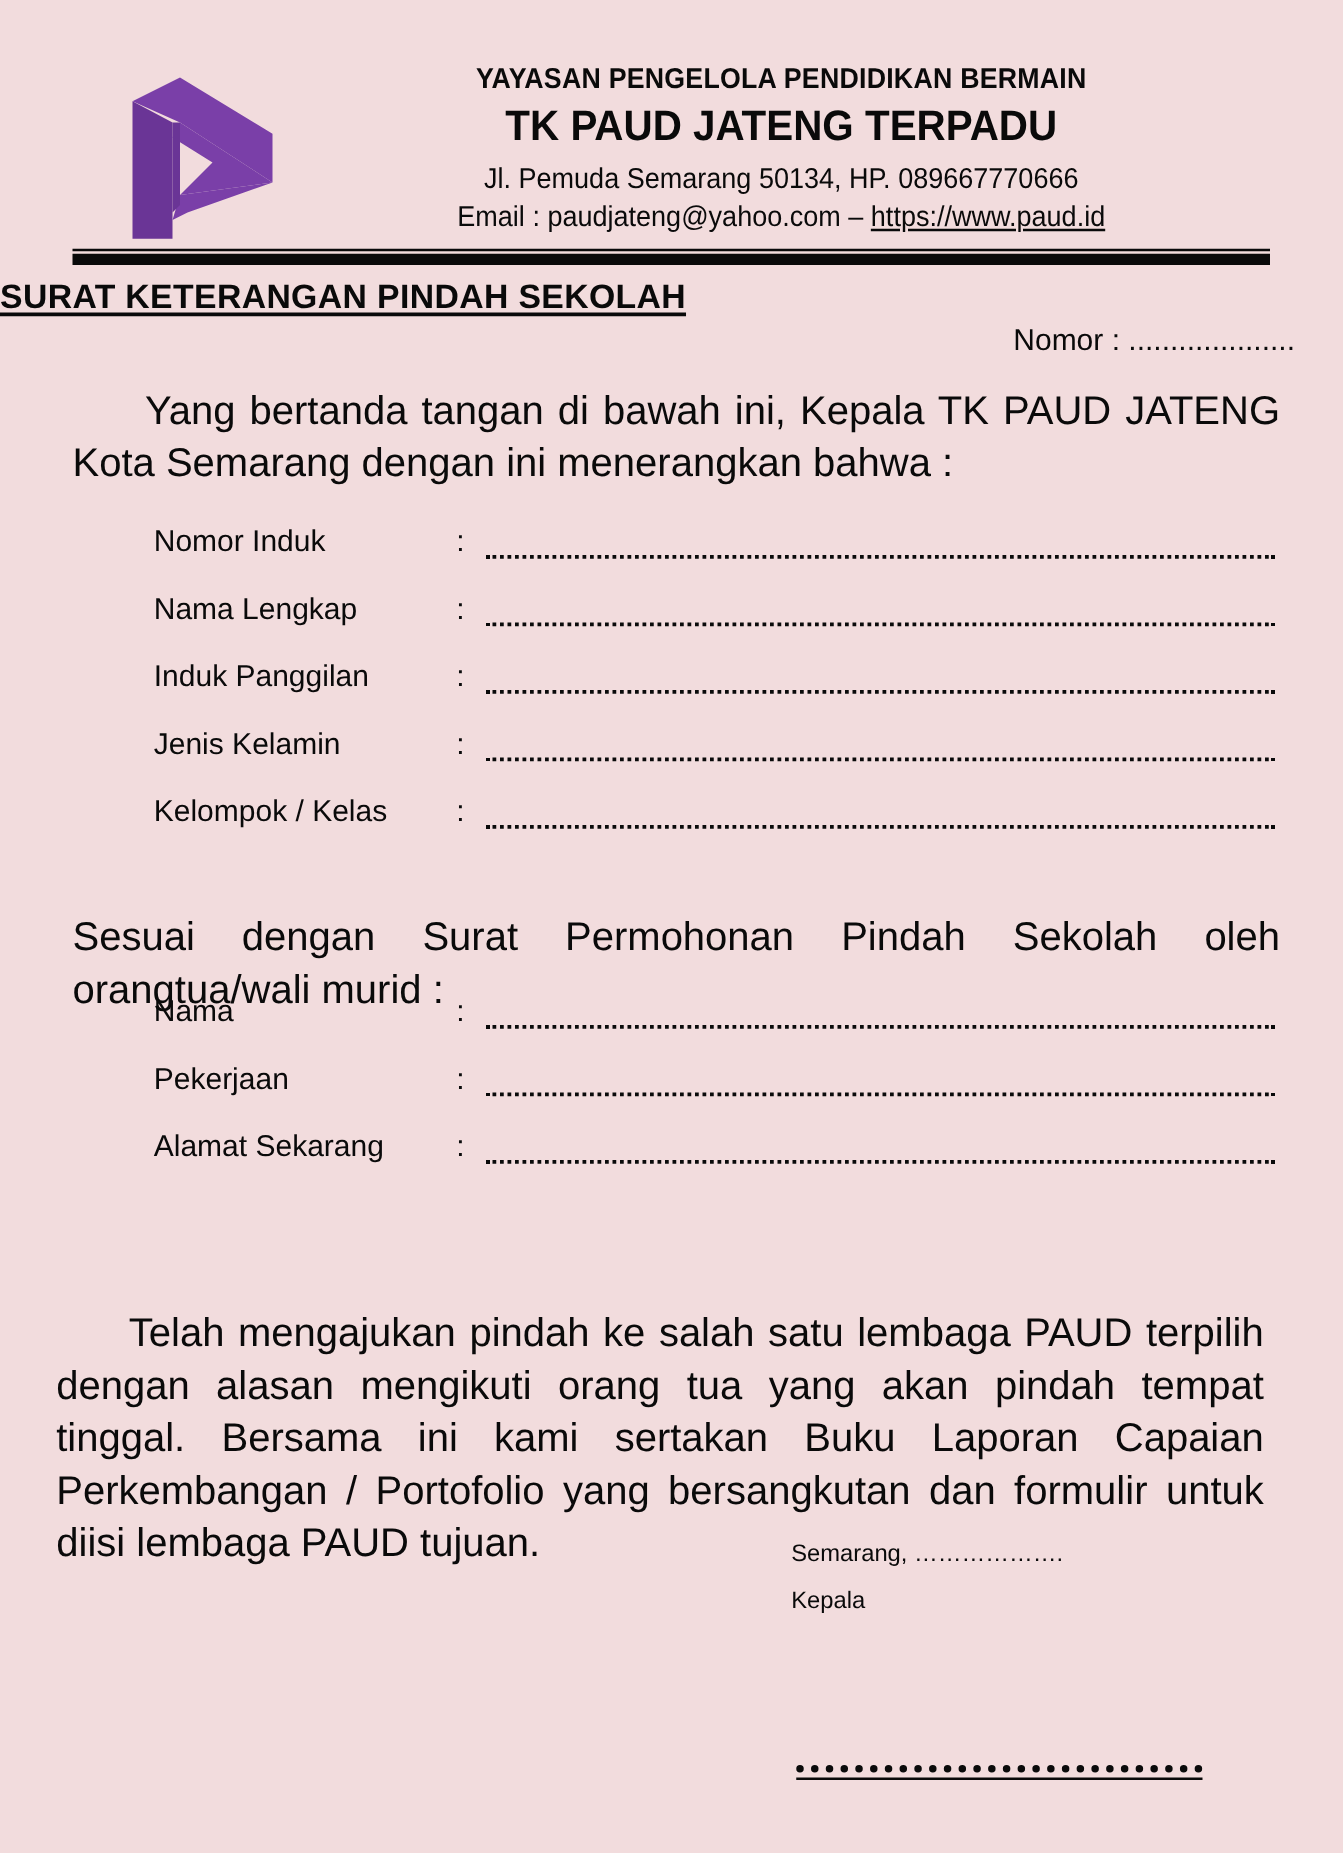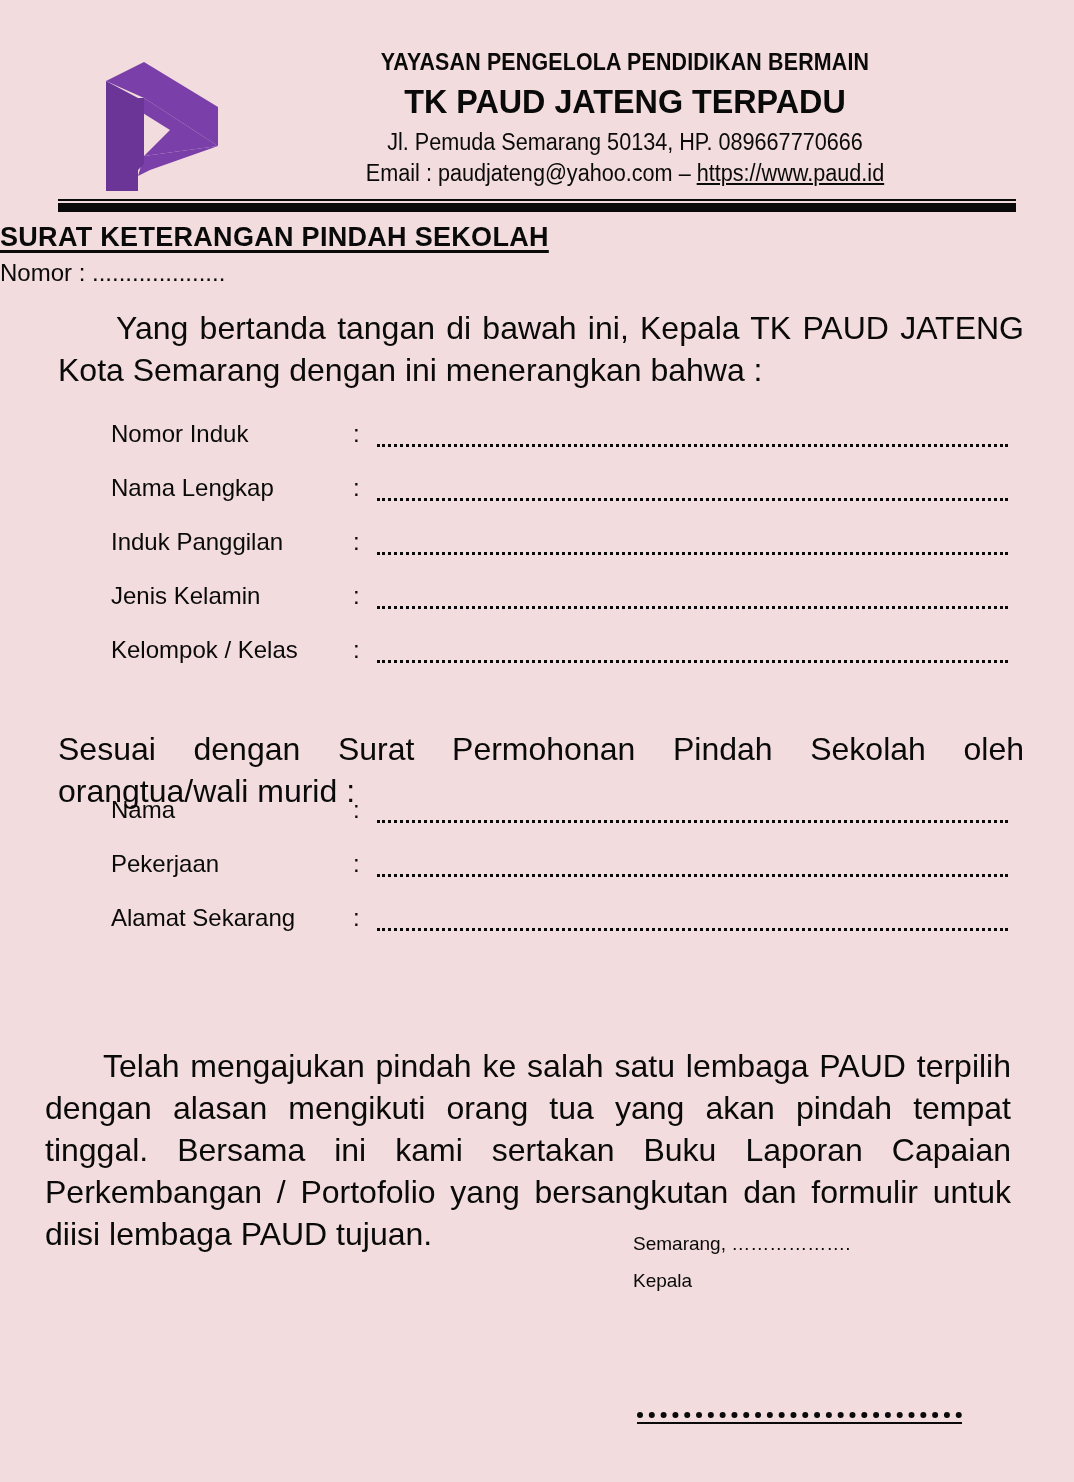--- a/index.html
+++ b/index.html
@@ -119,21 +119,21 @@
   .doc-title span {
     text-decoration: underline;
     text-underline-offset: 4px;
     text-decoration-thickness: 3px;
   }
   .doc-number {
     position: absolute;
     left: 0;
     top: 259px;
     width: 1036px;
-    text-align: left;
+    text-align: right;
     font-size: 24px;
   }
 
   
   .para {
     position: absolute;
     font-size: 32px;
     line-height: 42px;
     text-align: justify;
     text-justify: inter-word;
@@ -153,21 +153,21 @@
     left: 45px;
     top: 997px;
     width: 966px;
     text-indent: 58px;
     margin-top: 48px;
   }
 
   
   .fields {
     position: absolute;
-    left: 0;
+    left: 12px;
     width: 916px;
   }
   .fields-1 { top: 418px; }
   .fields-2 { top: 794px; }
 
   .field-row {
     position: relative;
     height: 54px;
   }
   .field-label {

